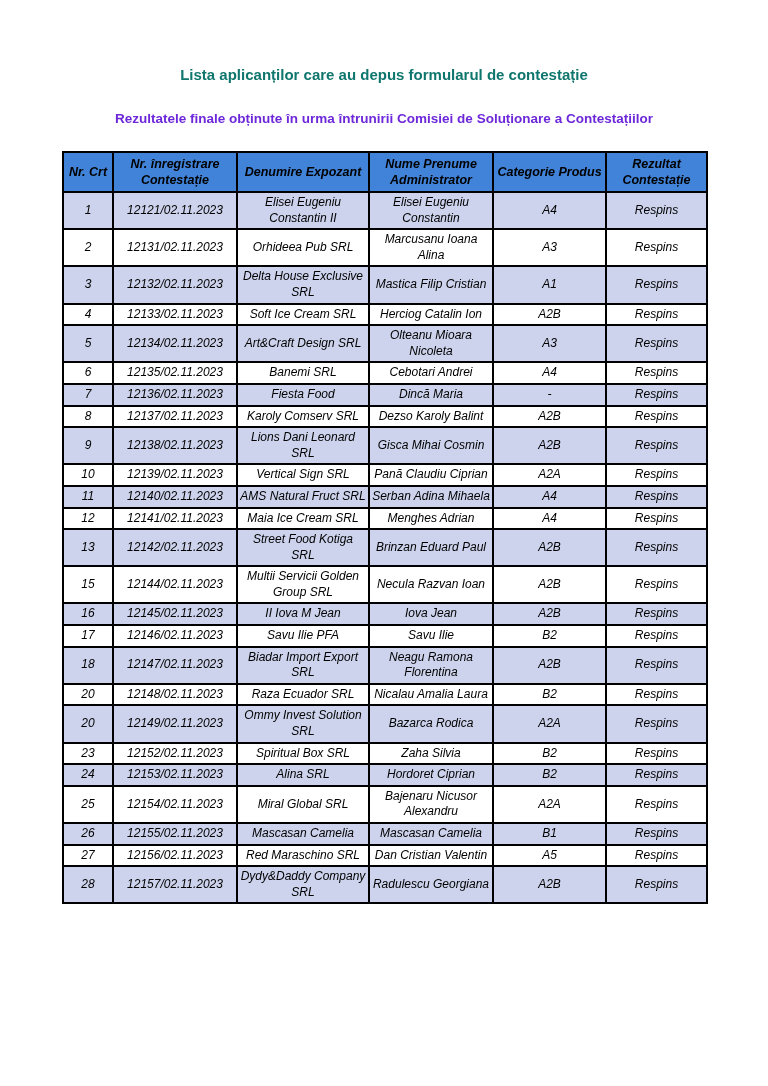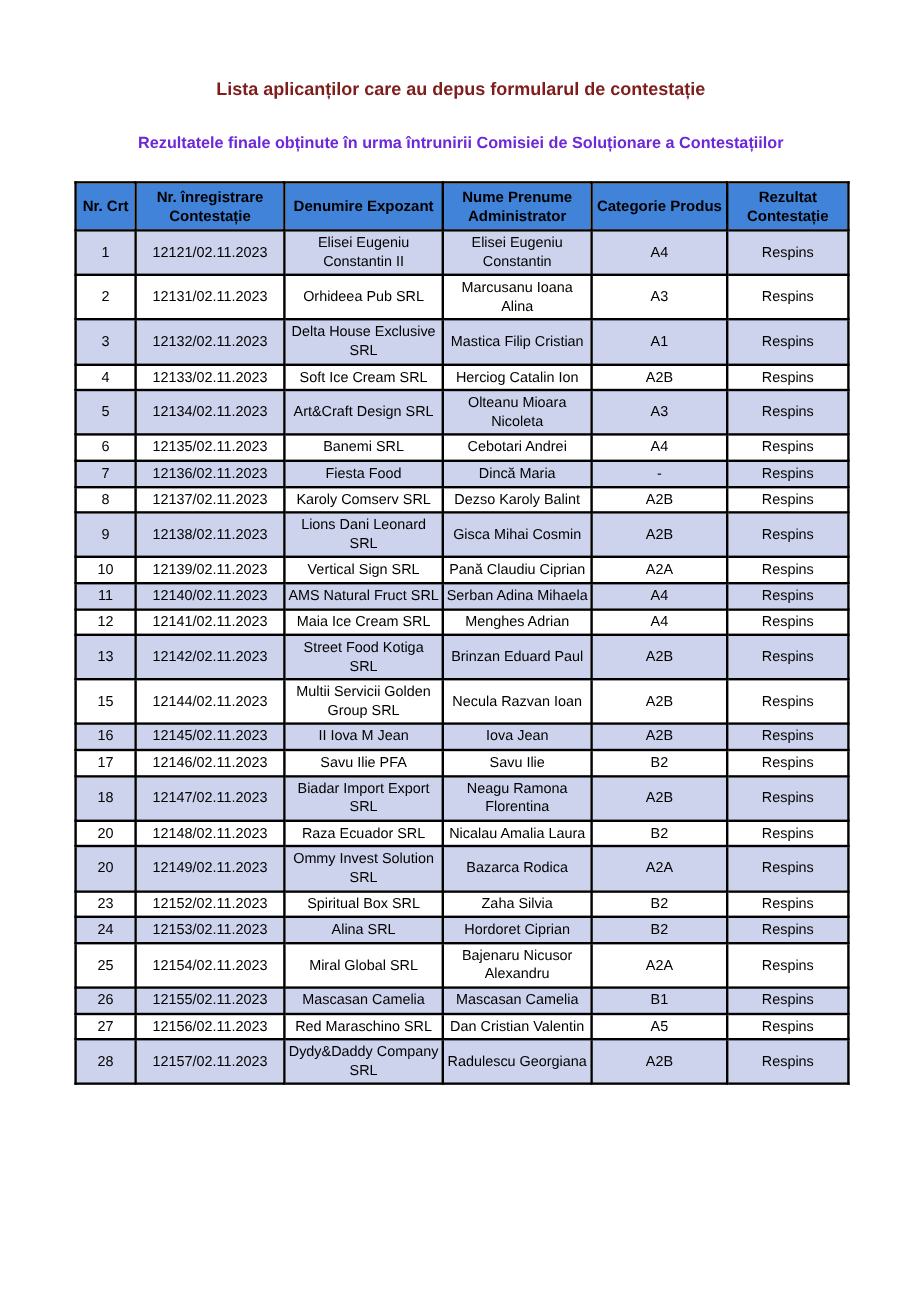--- a/index.html
+++ b/index.html
@@ -17,36 +17,37 @@
     color:var(--text);
     overflow:hidden;
   }
   .page{width:768px;height:1086px;position:relative;}
   .doc-title{
     padding-top:64px;
     text-align:center;
     font-weight:bold;
     font-size:15px;
     line-height:1.5;
-    color:#7f1d1d;
+    color:#0f766e;
   }
   .doc-subtitle{
     margin-top:24px;
     text-align:center;
     font-weight:bold;
     font-size:13.5px;
     color:#6d28d9;
   }
   table.contest{
     border-collapse:collapse;
     table-layout:fixed;
     width:644px;
     margin-left:62px;
     margin-top:25px;
     font-size:12px;
+    font-style:italic;
   }
   table.contest th, table.contest td{
     border:2px solid var(--border);
     text-align:center;
     vertical-align:middle;
     padding:2px 2px;
     line-height:1.3;
     overflow:hidden;
     word-wrap:break-word;
   }

